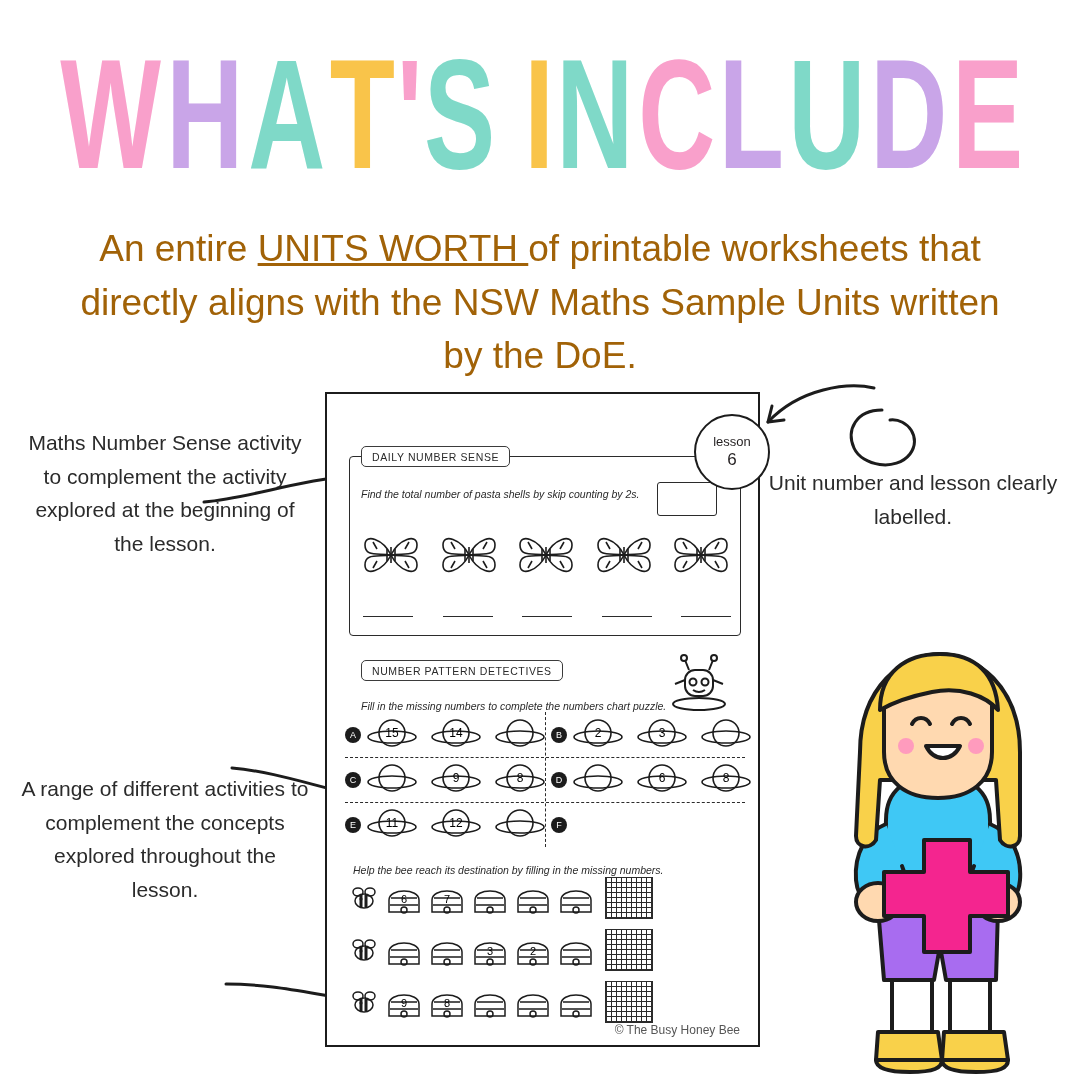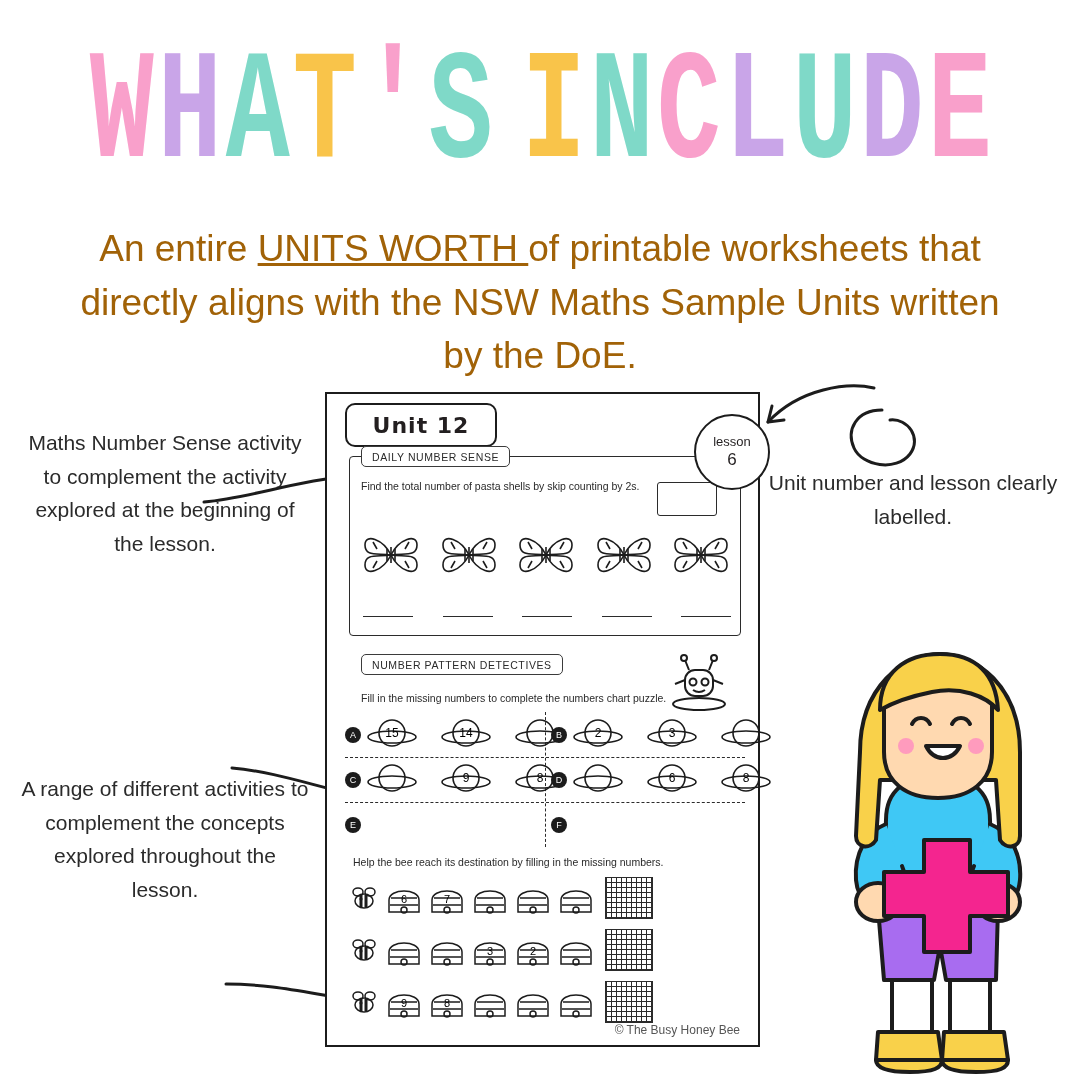--- a/index.html
+++ b/index.html
@@ -16,21 +16,21 @@
     color: #231f20;
   }
 
   
   .title {
     position: absolute;
     top: 36px;
     left: 0;
     width: 1080px;
     text-align: center;
-    font-family: Liberation Mono, monospace;
+    font-family: Liberation Sans, sans-serif;
     font-weight: bold;
     font-size: 116px;
     letter-spacing: -2px;
     line-height: 1;
     white-space: nowrap;
   }
   .title span {
     display: inline-block;
     transform: scaleY(1.35) scaleX(0.92);
     transform-origin: center top;
@@ -103,21 +103,23 @@
     border-radius: 5px;
     font-size: 10.5px;
     letter-spacing: 0.6px;
     padding: 4px 10px 3px 10px;
     background: #fff;
     color: #2a2a2a;
   }
   .instr {
     position: absolute;
     font-size: 10.5px;
+    font-style: italic;
     color: #2a2a2a;
+    margin-top: 8px;
   }
 
   .dns-box {
     position: absolute;
     left: 22px;
     top: 62px;
     width: 392px;
     height: 180px;
     border: 1.5px solid #2b2b2b;
     border-radius: 4px;
@@ -184,21 +186,21 @@
   .cell .tag {
     width: 16px; height: 16px;
     border-radius: 50%;
     background: #1c1c1c;
     color: #fff;
     font-size: 9px;
     display: flex; align-items: center; justify-content: center;
     margin-right: 3px;
     flex: none;
   }
-  .planets { display: flex; gap: 18px; }
+  .planets { display: flex; gap: 8px; }
 
   .bee-instr { position: absolute; left: 26px; top: 462px; }
   .bee-rows { position: absolute; left: 22px; top: 478px; width: 400px; }
   .bee-row {
     display: flex; align-items: center; height: 52px;
   }
   .hives { display: flex; gap: 1px; margin-left: 4px; }
   .target {
     width: 46px; height: 40px;
     border: 1.5px solid #2b2b2b;
@@ -260,21 +262,20 @@
 <svg class="deco" style="left:748px;top:378px;width:130px;height:80px" viewBox="0 0 130 80">
   <path d="M126 10 C 100 4, 52 10, 20 44" stroke="#1c1c1c" stroke-width="3" fill="none" stroke-linecap="round"></path>
   <path d="M20 44 L 36 42 M20 44 L 24 28" stroke="#1c1c1c" stroke-width="3" fill="none" stroke-linecap="round"></path>
 </svg>
 <svg class="deco" style="left:842px;top:404px;width:80px;height:72px" viewBox="0 0 80 72">
   <path d="M40 6 C 14 6, 4 26, 12 44 C 20 62, 54 68, 68 50 C 80 34, 66 14, 48 16" stroke="#1c1c1c" stroke-width="3" fill="none" stroke-linecap="round"></path>
 </svg>
 
 <div class="sheet">
 
-  <div class="unit-tag">Unit 12</div>
 
   <div class="lesson-badge">
     <div>lesson</div>
     <div class="num">6</div>
   </div>
 
   <div class="dns-box"></div>
   <div class="section-label" style="left:34px;top:52px">DAILY NUMBER SENSE</div>
   <div class="instr" style="left:34px;top:86px">Find the total number of pasta shells by skip counting by 2s.</div>
   <div class="answer-box"></div>
@@ -323,21 +324,21 @@
   </div>
 
   <div class="blank-row">
     <i></i>
       <i></i>
       <i></i>
       <i></i>
       <i></i>
   </div>
 
-  <div class="section-label" style="left:34px;top:260px">NUMBER PATTERN DETECTIVES</div>
+  <div class="section-label" style="left:34px;top:266px">NUMBER PATTERN DETECTIVES</div>
   <div class="instr" style="left:34px;top:298px">Fill in the missing numbers to complete the numbers chart puzzle.</div>
 
   <svg class="deco" style="left:338px;top:256px;width:68px;height:62px" viewBox="0 0 68 62">
     <g stroke="#1c1c1c" stroke-width="2" fill="none">
       <ellipse cx="34" cy="54" rx="26" ry="6"></ellipse>
       <rect x="20" y="20" width="28" height="26" rx="10"></rect>
       <circle cx="28" cy="32" r="3.5"></circle>
         <circle cx="40" cy="32" r="3.5"></circle>
       <path d="M28 40 Q34 44 40 40"></path>
       <path d="M24 20 L20 10 M44 20 L48 10"></path>
@@ -455,20 +456,43 @@
               <circle cx="28" cy="18" r="13"></circle>
               <ellipse cx="28" cy="22" rx="24" ry="6"></ellipse>
             </g>
             <text x="28" y="22" font-size="12" text-anchor="middle" font-family="Liberation Sans">8</text>
           </svg>
       </div>
     </div>
 
     <div class="cell" style="left:0;top:90px">
       <div class="tag">E</div>
+      <div class="planets">
+        <svg width="56" height="40" viewBox="0 0 56 40">
+            <g stroke="#1c1c1c" stroke-width="1.6" fill="none">
+              <circle cx="28" cy="18" r="13"></circle>
+              <ellipse cx="28" cy="22" rx="24" ry="6"></ellipse>
+            </g>
+            <text x="28" y="22" font-size="12" text-anchor="middle" font-family="Liberation Sans">11</text>
+          </svg>
+        <svg width="56" height="40" viewBox="0 0 56 40">
+            <g stroke="#1c1c1c" stroke-width="1.6" fill="none">
+              <circle cx="28" cy="18" r="13"></circle>
+              <ellipse cx="28" cy="22" rx="24" ry="6"></ellipse>
+            </g>
+            <text x="28" y="22" font-size="12" text-anchor="middle" font-family="Liberation Sans">12</text>
+          </svg>
+        <svg width="56" height="40" viewBox="0 0 56 40">
+            <g stroke="#1c1c1c" stroke-width="1.6" fill="none">
+              <circle cx="28" cy="18" r="13"></circle>
+              <ellipse cx="28" cy="22" rx="24" ry="6"></ellipse>
+            </g>
+            <text x="28" y="22" font-size="12" text-anchor="middle" font-family="Liberation Sans"></text>
+          </svg>
+      </div>
     </div>
 
     <div class="cell" style="left:206px;top:90px">
       <div class="tag">F</div>
     </div>
   </div>
 
   <div class="instr bee-instr">Help the bee reach its destination by filling in the missing numbers.</div>
 
   <div class="bee-rows">

